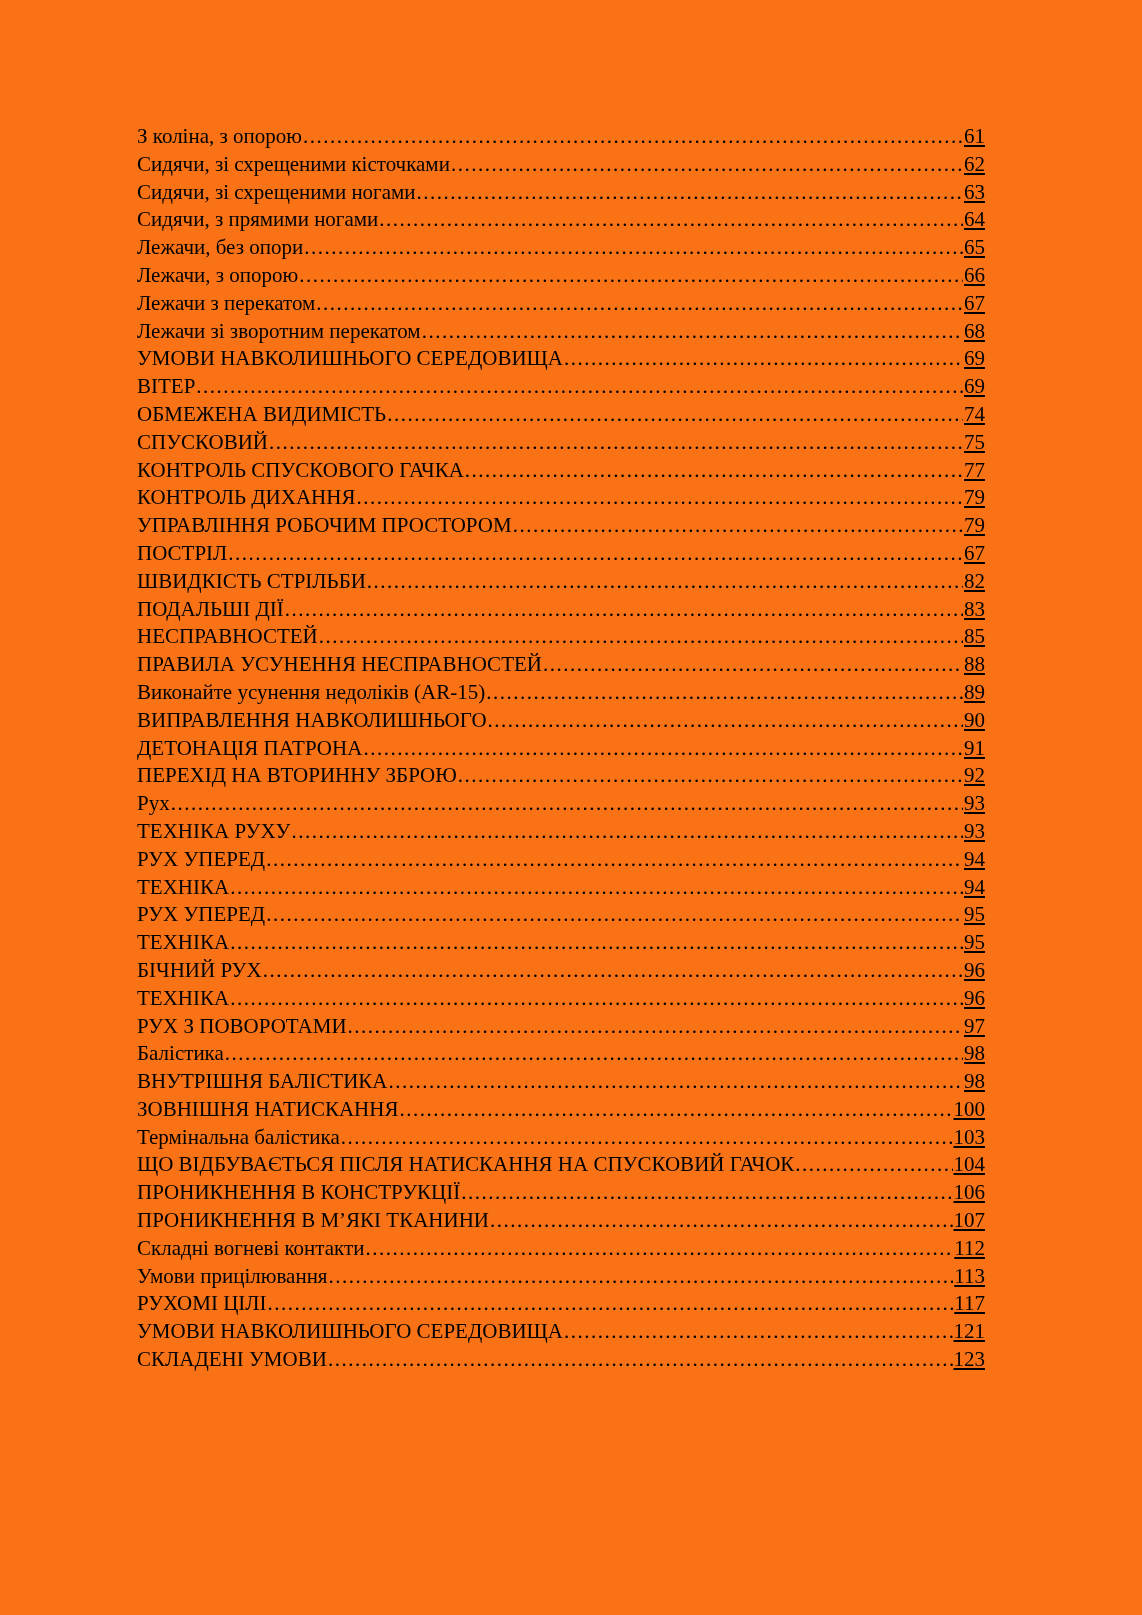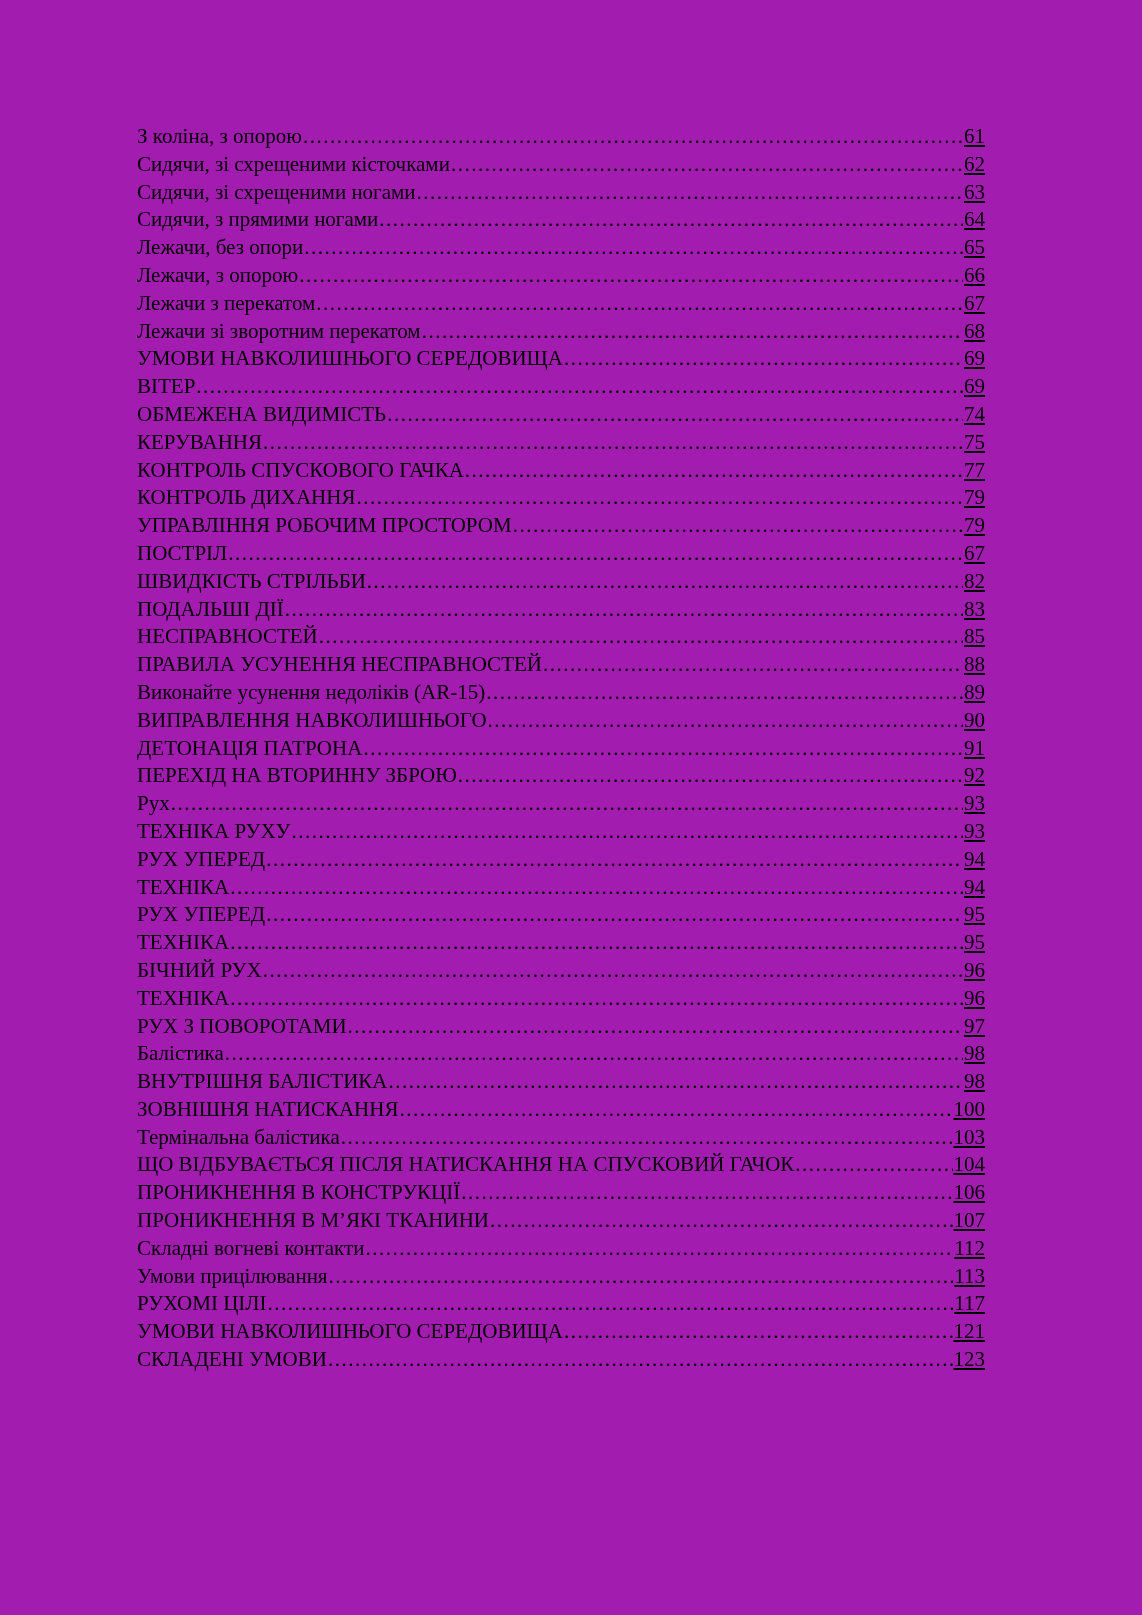--- a/index.html
+++ b/index.html
@@ -4,21 +4,21 @@
 <style>
   html, body {
     margin: 0;
     padding: 0;
     background: #e8e8e8;
   }
   .page {
     position: relative;
     width: 1142px;
     height: 1615px;
-    background: #a21caf;
+    background: #f97316;
     font-family: "Liberation Serif", "DejaVu Serif", serif;
     color: #000000;
     overflow: hidden;
   }
   .toc {
     position: absolute;
     left: 137px;
     top: 124px;
     width: 848px;
   }
@@ -126,21 +126,21 @@
       <span class="toc-page">69</span>
     </div>
 
     <div class="toc-line">
       <span class="toc-title">ОБМЕЖЕНА ВИДИМІСТЬ</span>
       <span class="toc-leader"></span>
       <span class="toc-page">74</span>
     </div>
 
     <div class="toc-line">
-      <span class="toc-title">КЕРУВАННЯ </span>
+      <span class="toc-title">СПУСКОВИЙ </span>
       <span class="toc-leader"></span>
       <span class="toc-page">75</span>
     </div>
 
     <div class="toc-line">
       <span class="toc-title">КОНТРОЛЬ СПУСКОВОГО ГАЧКА </span>
       <span class="toc-leader"></span>
       <span class="toc-page">77</span>
     </div>
 

